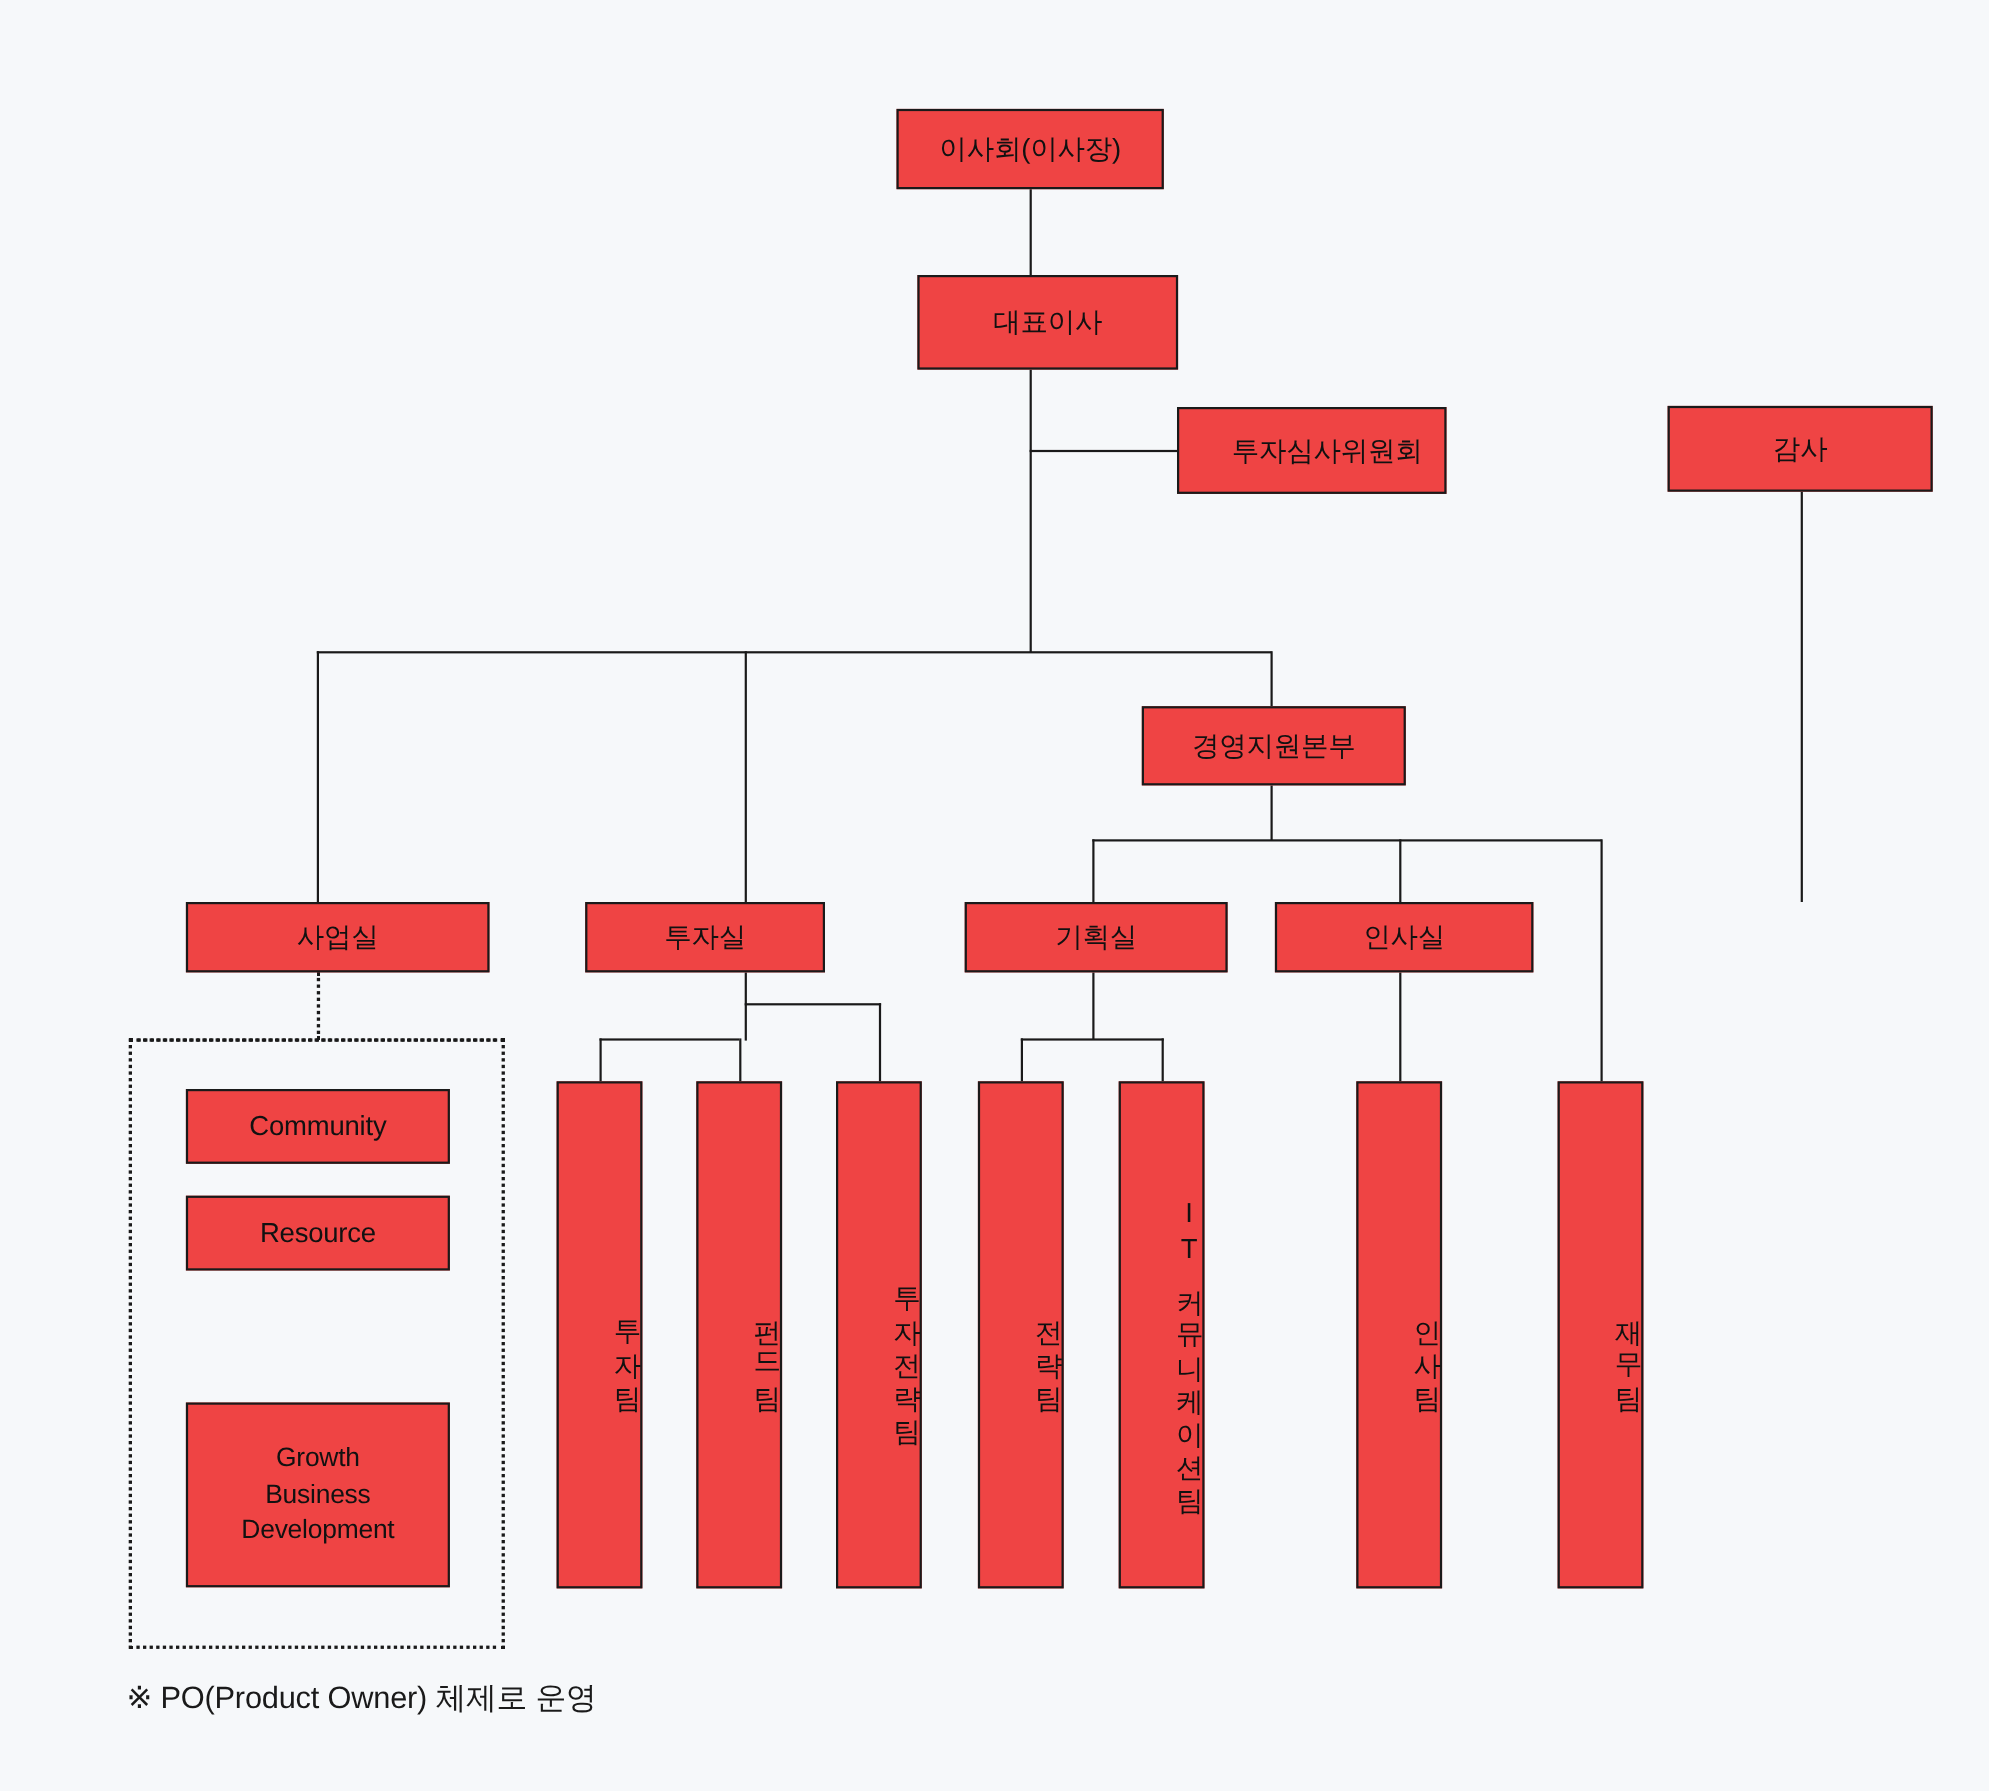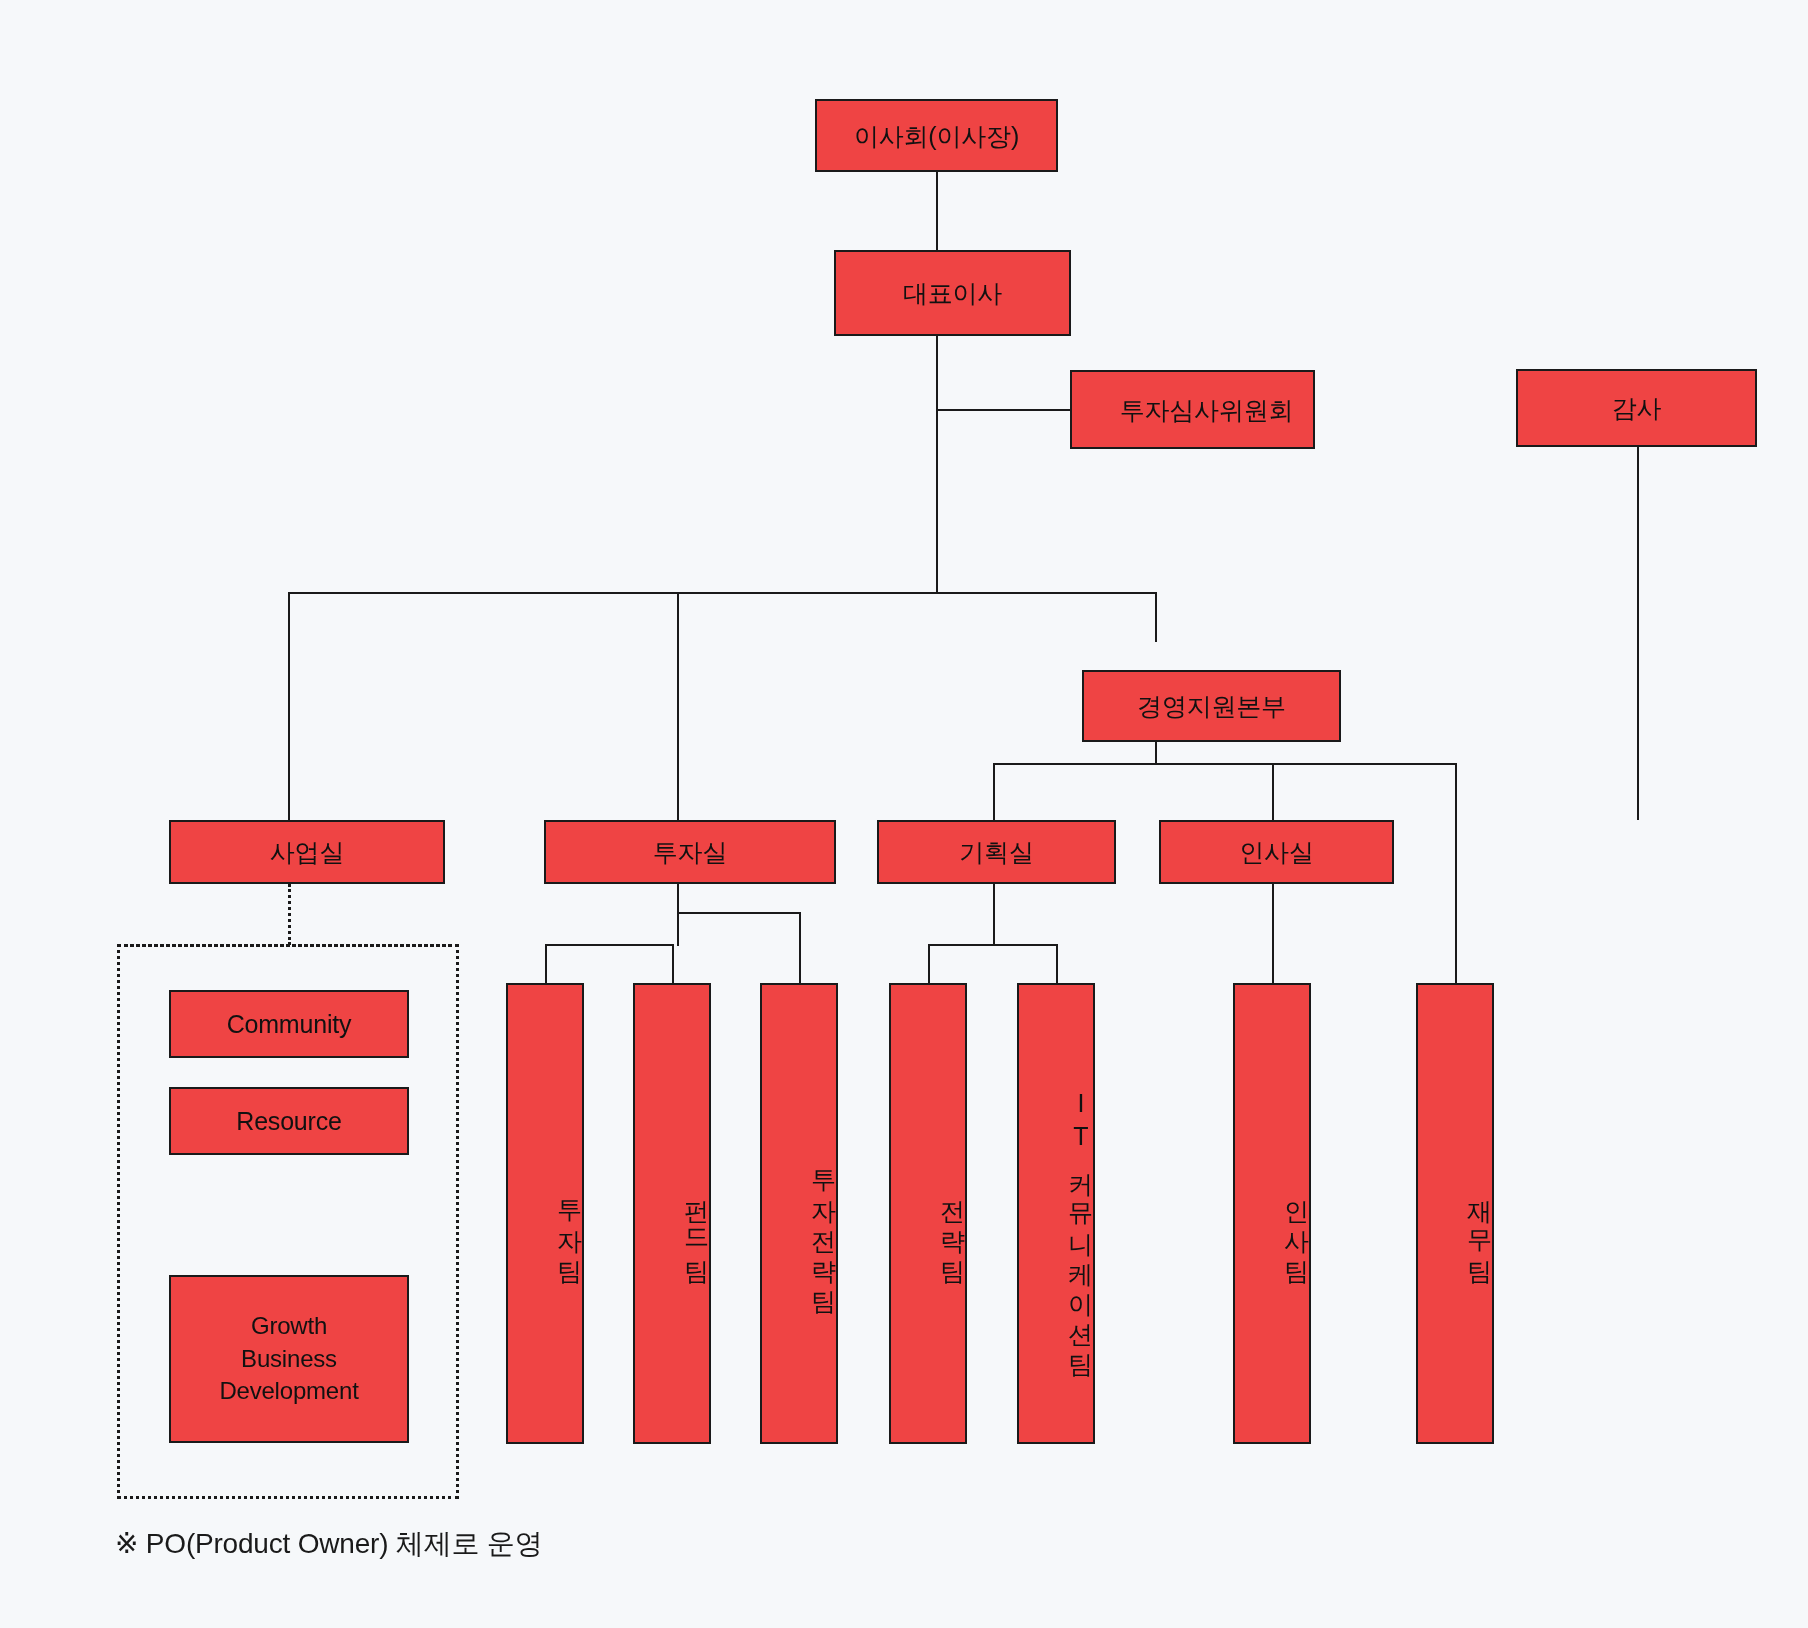--- a/index.html
+++ b/index.html
@@ -134,29 +134,29 @@
   </div>
 
   <div class="node" style="left:1070px; top:370px; width:245px; height:79px;padding-left:28px;">
     <span>투자심사위원회</span>
   </div>
 
   <div class="node" style="left:1516px; top:369px; width:241px; height:78px;">
     <span>감사</span>
   </div>
 
-  <div class="node" style="left:1082px; top:642px; width:259px; height:72px;margin-top:28px;">
+  <div class="node" style="left:1038px; top:642px; width:240px; height:72px;">
     <span>경영지원본부</span>
   </div>
 
   <div class="node" style="left:169px; top:820px; width:276px; height:64px;">
     <span>사업실</span>
   </div>
 
-  <div class="node" style="left:544px; top:820px; width:292px; height:64px;">
+  <div class="node" style="left:532px; top:820px; width:218px; height:64px;">
     <span>투자실</span>
   </div>
 
   <div class="node" style="left:877px; top:820px; width:239px; height:64px;">
     <span>기획실</span>
   </div>
 
   <div class="node" style="left:1159px; top:820px; width:235px; height:64px;">
     <span>인사실</span>
   </div>

